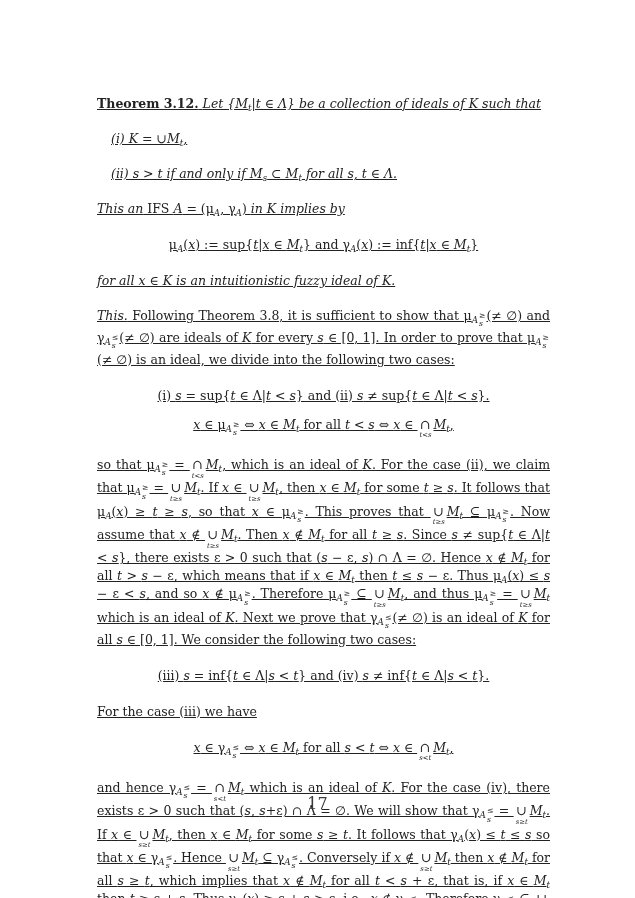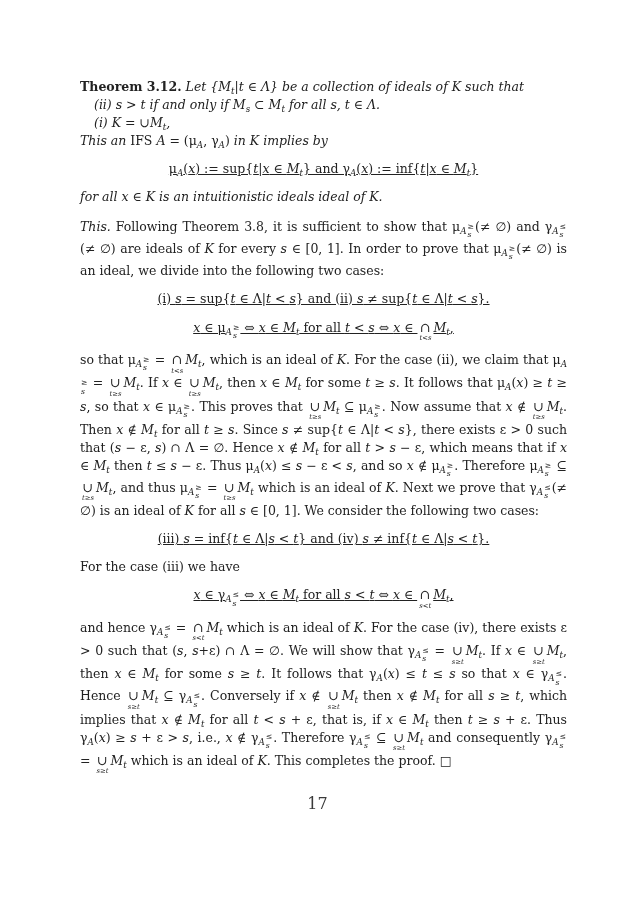--- a/index.html
+++ b/index.html
@@ -13,21 +13,22 @@
     box-sizing: border-box;
     width: 635px; height: 898px;
     padding: 78px 68px 0 80px;
     color: #222222;
     font-size: 12.5px;
     overflow: hidden;
   }
   .para {
     text-align: justify;
     line-height: 18px;
-    margin: 0;
+    margin: 17px;
+    text-decoration: underline;
   }
   .item { padding-left: 14px; }
   .display {
     text-align: center;
     line-height: 20px;
     margin: 9px 0;
     text-decoration: underline;
   }
   .conclusion { margin-bottom: 12px; }
   i { font-style: italic; }
@@ -65,25 +66,25 @@
     color: #3a3a3a;
   }
 </style>
 </head>
 <body>
 
 <div class="page">
 
   <section>
     <div class="para"><b>Theorem 3.12.</b> <i>Let {M<sub>t</sub>|t ∈ Λ} be a collection of ideals of K such that</i></div>
+    <div class="para item"><i>(i) K = ∪M<sub>t</sub>,</i></div>
     <div class="para item"><i>(ii) s &gt; t if and only if M<sub>s</sub> ⊂ M<sub>t</sub> for all s, t ∈ Λ.</i></div>
-    <div class="para item"><i>(i) K = ∪M<sub>t</sub>,</i></div>
     <div class="para"><i>This an</i> IFS <i>A</i> = (μ<sub>A</sub>, γ<sub>A</sub>) <i>in K implies by</i></div>
     <div class="display">μ<sub>A</sub>(<i>x</i>) := sup{<i>t</i>|<i>x</i> ∈ <i>M</i><sub>t</sub>} and γ<sub>A</sub>(<i>x</i>) := inf{<i>t</i>|<i>x</i> ∈ <i>M</i><sub>t</sub>}</div>
-    <div class="para conclusion"><i>for all x ∈ K is an intuitionistic ideals ideal of K.</i></div>
+    <div class="para conclusion"><i>for all x ∈ K is an intuitionistic fuzzy ideal of K.</i></div>
   </section>
 
   <section>
     <div class="para"><i>This.</i> Following Theorem 3.8, it is sufficient to show that μ<sub>A</sub><span class="supsub">
           <span>≥</span>
           <span>s</span>
         </span>(≠ ∅) and γ<sub>A</sub><span class="supsub">
           <span>≤</span>
           <span>s</span>
         </span>(≠ ∅) are ideals of <i>K</i> for every <i>s</i> ∈ [0, 1]. In order to prove that μ<sub>A</sub><span class="supsub">

